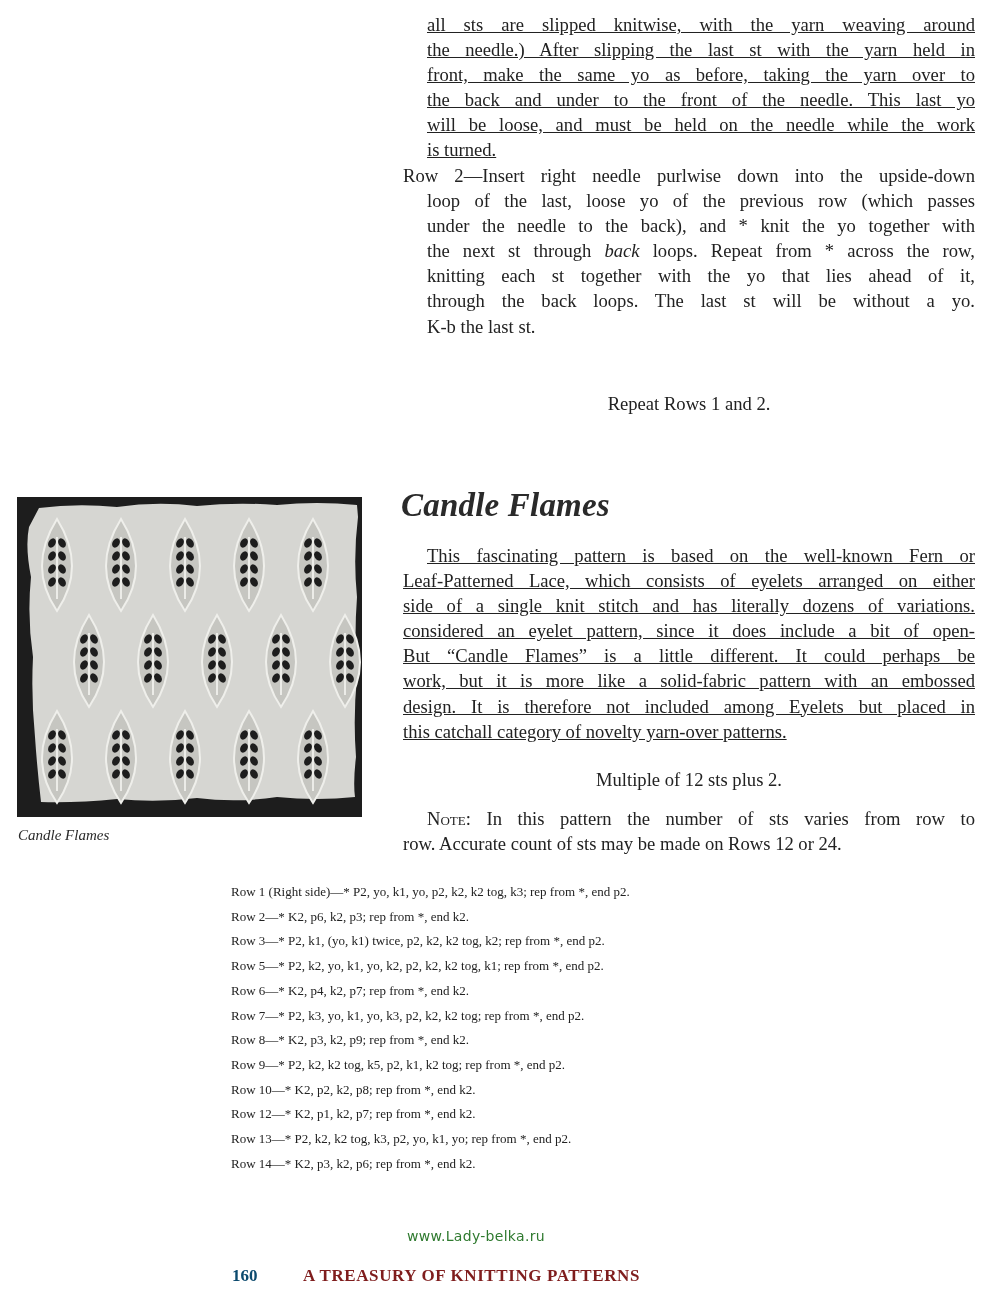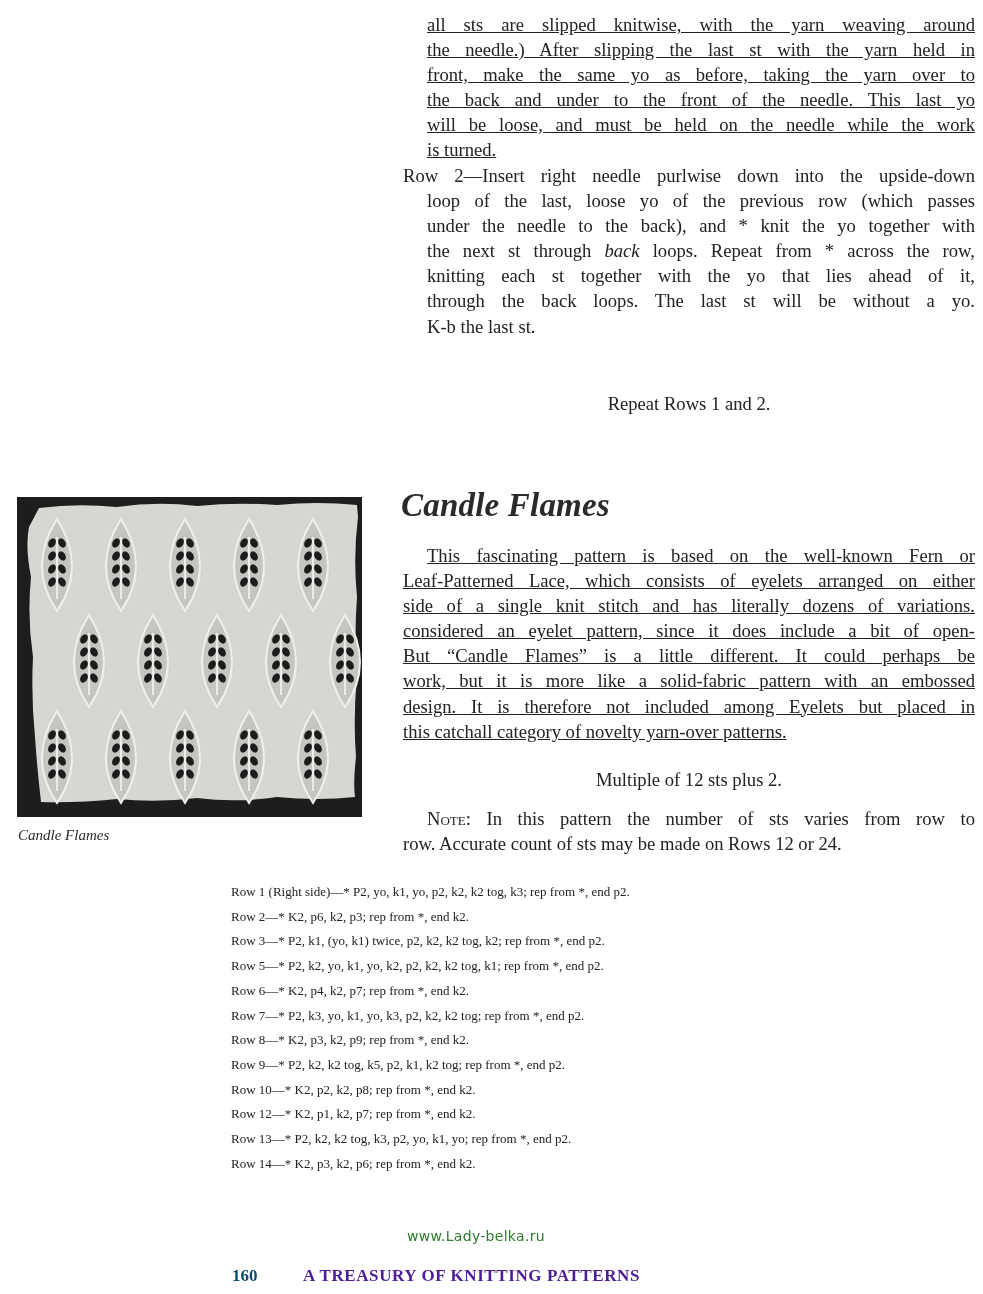--- a/index.html
+++ b/index.html
@@ -21,21 +21,21 @@
     #repeat-note { left: 403px; top: 349px; width: 572px; text-align: center; font-size: 18.6px; margin-top: 44px; }
     #title { left: 401px; top: 487px; font-size: 33px; font-style: italic; font-weight: bold; color: #2a2a2a; letter-spacing: 0.2px; }
     #intro { left: 403px; top: 543px; width: 572px; text-decoration: underline; }
     #multiple { left: 403px; top: 769px; width: 572px; text-align: center; font-size: 18.6px; }
     #note { left: 403px; top: 806px; width: 572px; }
     .smallcaps { font-variant: small-caps; }
     #rows { left: 231px; top: 880px; font-size: 13px; line-height: 24.7px; }
     #rows .row { white-space: nowrap; }
     #watermark { left: 407px; top: 1228px; font-family: "DejaVu Sans", sans-serif; font-size: 14px; color: #2f7a2f; letter-spacing: 0.3px; }
     #footer-page { left: 232px; top: 1266px; font-size: 17px; font-weight: bold; color: #0c4a6e; }
-    #footer-title { left: 303px; top: 1266px; font-size: 17px; font-weight: bold; color: #4c1d95; letter-spacing: 0.6px; }
+    #footer-title { left: 303px; top: 1266px; font-size: 17px; font-weight: bold; color: #7f1d1d; letter-spacing: 0.6px; }
     #photo { left: 17px; top: 497px; width: 345px; height: 320px; background: #1d1d1d; }
     #photo svg { display: block; }
     #caption { left: 18px; top: 827px; font-size: 15px; font-style: italic; color: #2a2a2a; }
   </style>
 </head>
 <body>
 
 <div id="top-block" class="abs para">
   <span class="line indent">all sts are slipped knitwise, with the yarn weaving around</span>
   <span class="line indent">the needle.) After slipping the last st with the yarn held in</span>

